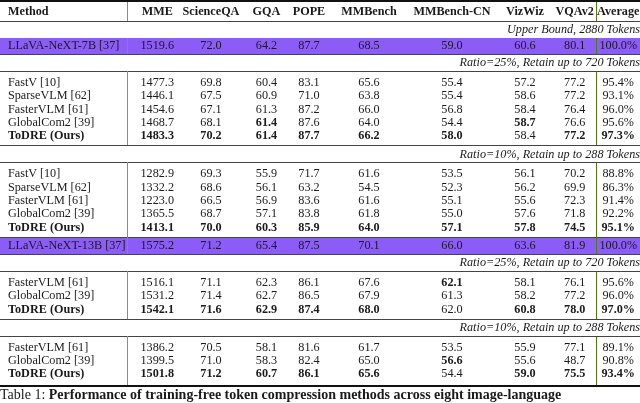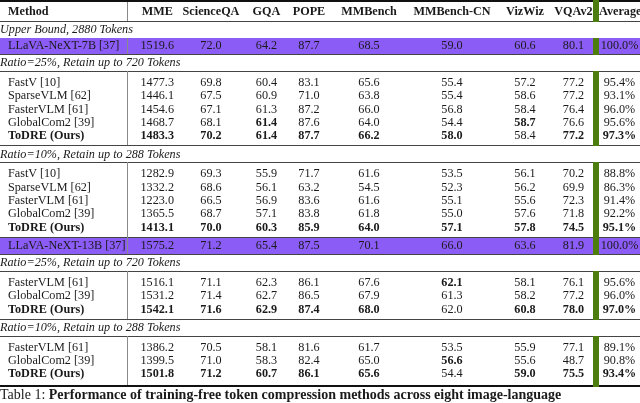--- a/index.html
+++ b/index.html
@@ -24,26 +24,26 @@
   col.c-gqa { width: 43px; }
   col.c-pope { width: 42px; }
   col.c-mmb { width: 78px; }
   col.c-mmbcn { width: 88px; }
   col.c-vizwiz { width: 58px; }
   col.c-vqav2 { width: 42px; }
   col.c-avg { width: 44px; }
 
   .method { text-align: left !important; padding-left: 8px !important; border-right: 1px solid #8a8a8a; }
   .mme-cell { text-align: center; padding-left: 10px !important; }
-  .avg-cell { border-left: 6px solid #4d7c0f; }
+  .avg-cell { border-left: 1px solid #4d7c0f; }
 
   thead th { font-weight: bold; height: 19px; border-top: 2.5px solid #111; border-bottom: 1px solid #444; }
   thead th.method { font-weight: bold; }
 
-  tr.section td { font-style: italic; height: 16px; text-align: left; }
+  tr.section td { font-style: italic; height: 16px; text-align: right; }
   tr.gray td { background: #8b5cf6; height: 16px; }
   tr.gray.first td { border-top: 1px solid #444; }
   tr.gray td { border-bottom: 1px solid #444; }
 
   tr.block-start td { padding-top: 4px; border-top: 1px solid #444; }
   tr.block-end td { padding-bottom: 3px; border-bottom: 1px solid #444; }
   tr.final td { border-bottom: 2.5px solid #111; padding-bottom: 4px; }
 
   .b { font-weight: bold; }
 

